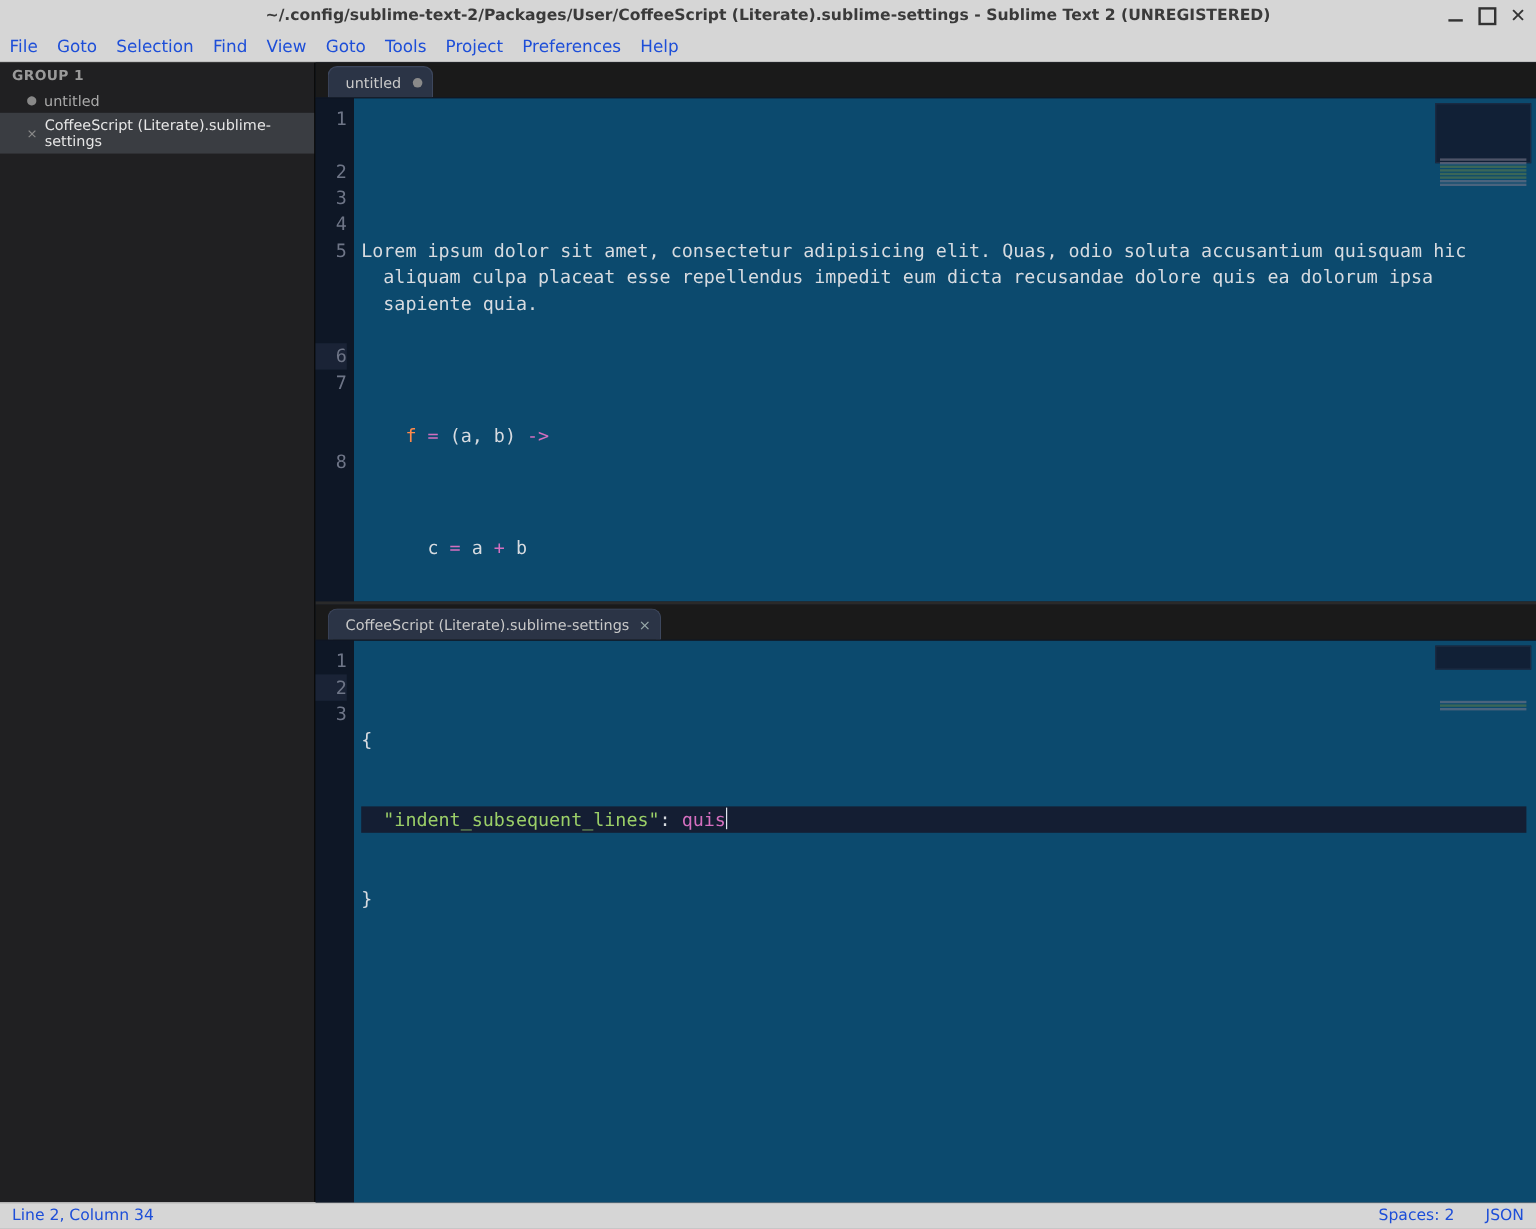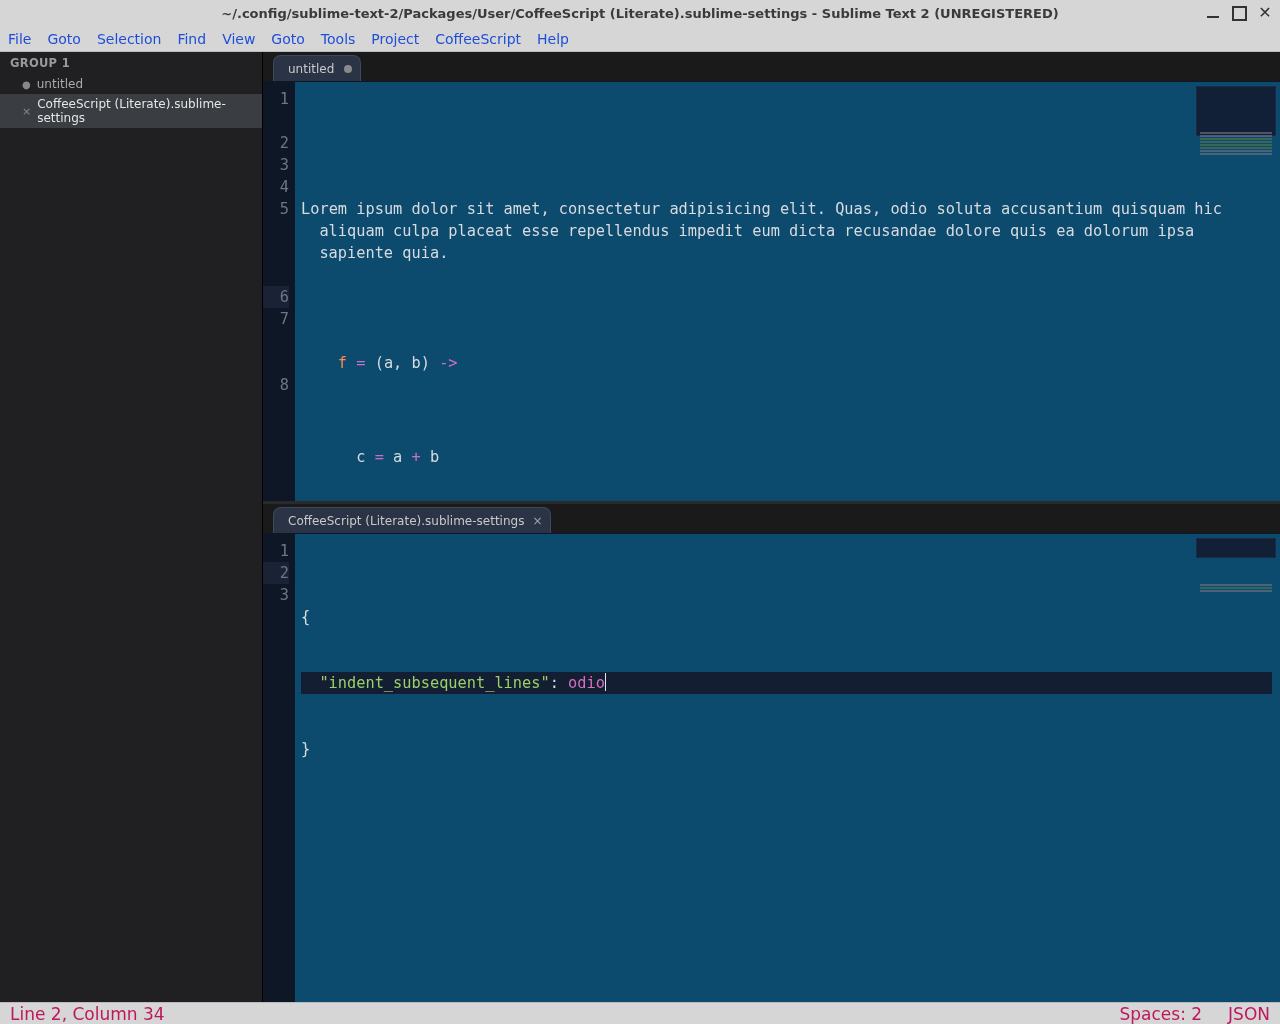--- a/index.html
+++ b/index.html
@@ -62,21 +62,21 @@
   
   .cursor { display:inline-block; width:0; border-right:1.5px solid #e0e6ef; height:18px; vertical-align:-3px; }
 
   
   .minimap { position:absolute; top:4px; right:4px; width:80px; height:50px; background:#112036; border:1px solid #1d2c44; }
   .minimap .mm-line { height:2px; margin:1px 3px; background:#5a7a4a; opacity:.6;}
   .minimap .mm-line.g { background:#5a7a4a;}
   .minimap .mm-line.w { background:#778;}
   
   
-  .statusbar { height: 22px; background:#d6d6d6; color:#be185d; font-size:17px; display:flex; align-items:center; padding:0 10px; border-top:1px solid #bbb; justify-content: space-between;}
+  .statusbar { height: 22px; background:#d6d6d6; color:#1d4ed8; font-size:13px; display:flex; align-items:center; padding:0 10px; border-top:1px solid #bbb; justify-content: space-between;}
   .statusbar .right { display:flex; gap:26px;}
 </style>
 </head>
 <body>
 
 <div class="titlebar">
   <div class="title">~/.config/sublime-text-2/Packages/User/CoffeeScript (Literate).sublime-settings - Sublime Text 2 (UNREGISTERED)</div>
   <div class="win-controls">
     <span class="win-min"></span>
     <span class="win-max"></span>
@@ -86,21 +86,21 @@
 
 <div class="menubar">
   <span>File</span>
   <span>Goto</span>
   <span>Selection</span>
   <span>Find</span>
   <span>View</span>
   <span>Goto</span>
   <span>Tools</span>
   <span>Project</span>
-  <span>CoffeeScript</span>
+  <span>Preferences</span>
   <span>Help</span>
 </div>
 
 <div class="main">
 
   <div class="sidebar">
     <div class="group-hdr">GROUP 1</div>
     <div class="side-item">
       <span class="dot">●</span>
       <span>untitled</span>
@@ -167,21 +167,21 @@
         <div class="gutter">
           <div>1</div>
           <div class="hl">2</div>
           <div>3</div>
         </div>
         <div class="code">
           <div class="minimap" style="height:20px;">
             <div class="mm-line w"></div><div class="mm-line g"></div><div class="mm-line w"></div>
           </div>
           <div class="line"><span>{</span></div>
-          <div class="line hl-line ind1"><span class="str">"indent_subsequent_lines"</span><span>: </span><span class="num">odio</span><span class="cursor"></span></div>
+          <div class="line hl-line ind1"><span class="str">"indent_subsequent_lines"</span><span>: </span><span class="num">quis</span><span class="cursor"></span></div>
           <div class="line"><span>}</span></div>
         </div>
       </div>
     </div>
 
   </div>
 </div>
 
 <div class="statusbar">
   <span>Line 2, Column 34</span>

